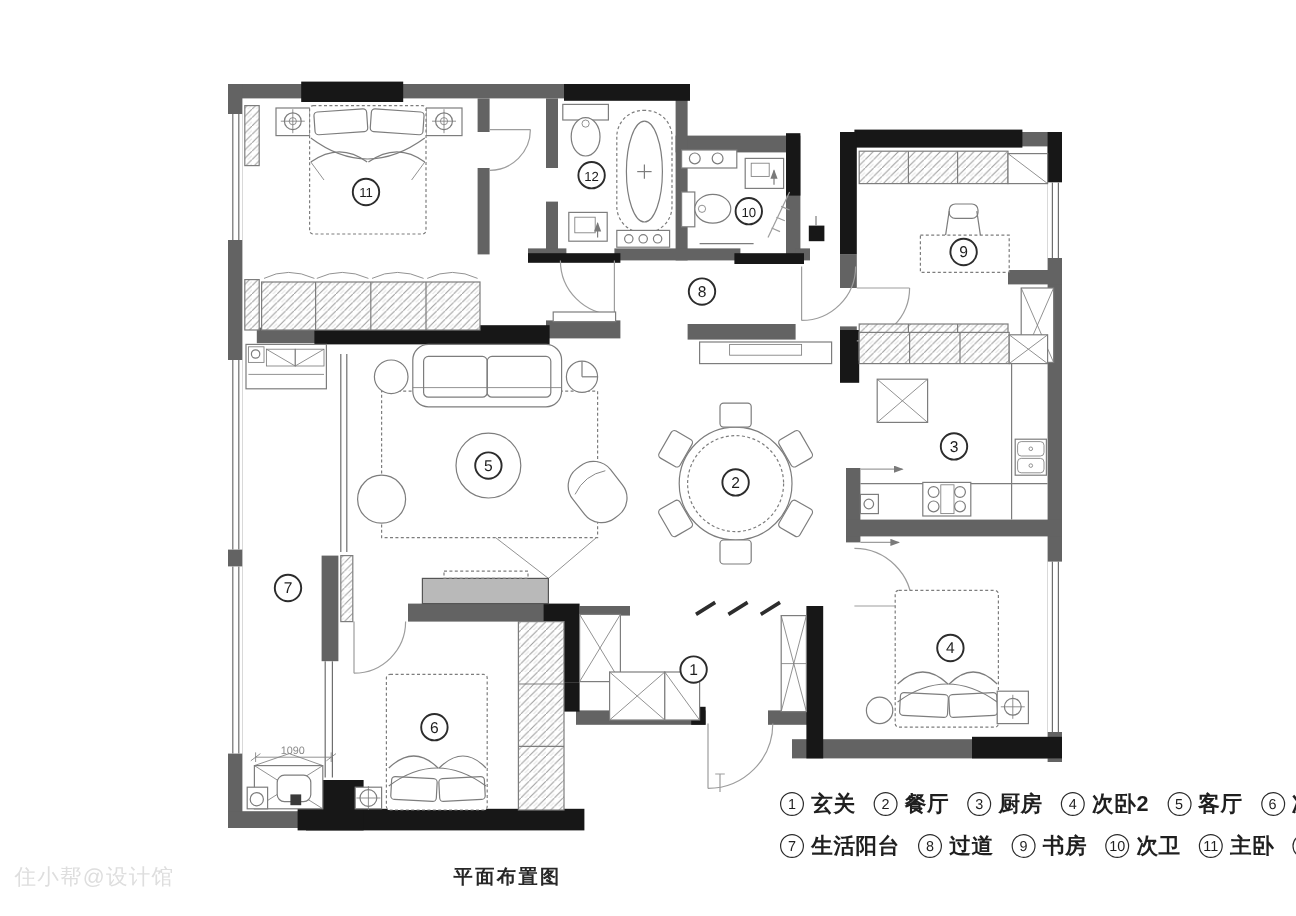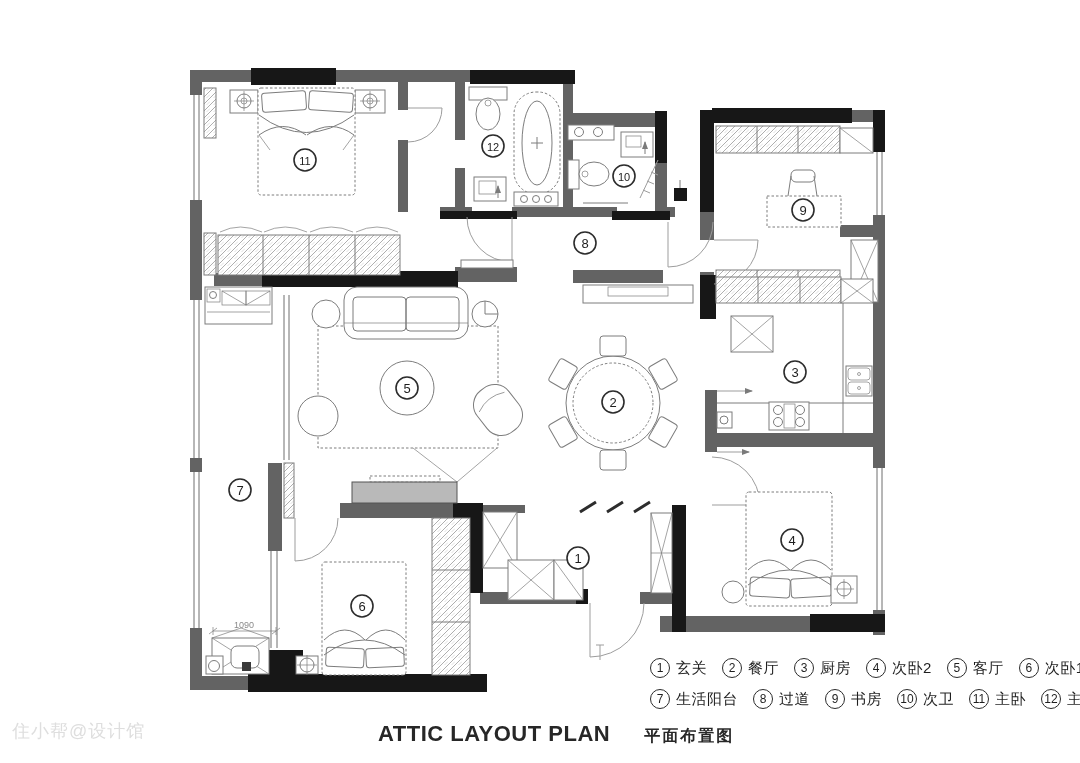--- a/index.html
+++ b/index.html
@@ -20,21 +20,21 @@
   .marker-circle{fill:#fff;stroke:#2c2c2c;stroke-width:1.6;}
   .marker-text{font-family:"Liberation Sans","DejaVu Sans",sans-serif;font-size:13px;fill:#1e1e1e;text-anchor:middle;}
   .marker-text.small{font-size:11px;}
   .dim-text{font-size:9px;fill:#8a8a8a;text-anchor:middle;font-family:"Liberation Sans",sans-serif;}
 
   .legend{position:absolute;left:650px;top:658px;display:flex;flex-direction:column;gap:11px;color:#1f1f1f;}
   .lg-row{display:flex;align-items:center;gap:15px;}
   .lg-item{display:inline-flex;align-items:center;gap:6px;white-space:nowrap;}
   .lg-num{display:inline-flex;align-items:center;justify-content:center;width:18px;height:18px;
           border:1.6px solid #2c2c2c;border-radius:50%;font-size:12px;line-height:1;}
-  .lg-label{font-size:15px;letter-spacing:.5px;}
+  .lg-label{font-size:18px;letter-spacing:.5px;font-weight:bold;}
 
   .title-row{position:absolute;left:378px;top:721px;display:flex;gap:34px;align-items:baseline;color:#272727;}
   .title-en{font-size:22px;font-weight:700;letter-spacing:.5px;}
   .title-zh{font-size:16px;font-weight:700;letter-spacing:2px;}
 
   .watermark{position:absolute;left:12px;top:719px;font-size:18px;color:var(--watermark,#dedede);letter-spacing:1px;}
 </style>
 </head>
 <body>
 
@@ -548,19 +548,18 @@
           <span class="lg-label">主卧</span>
         </span>
         <span class="lg-item">
           <span class="lg-num">12</span>
           <span class="lg-label">主卫</span>
         </span>
       </div>
     </div>
 
 <div class="title-row">
-  <span class="title-en">ATTIC LAYOUT PLAN</span>
   <span class="title-zh">平面布置图</span>
 </div>
 
 <div class="watermark">住小帮@设计馆</div>
 
 </div>
 
 </body></html>

